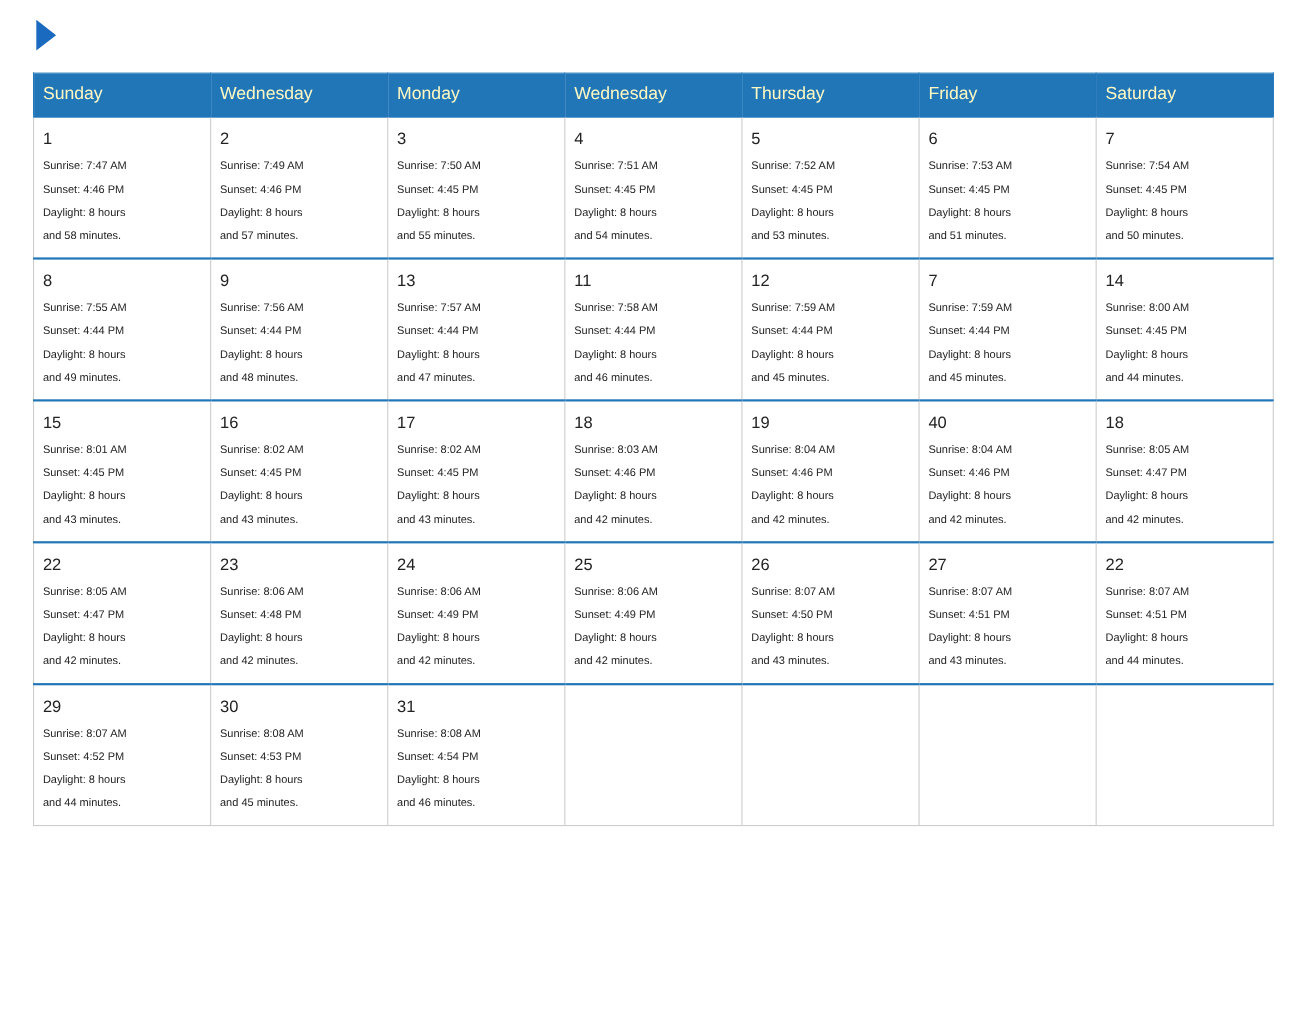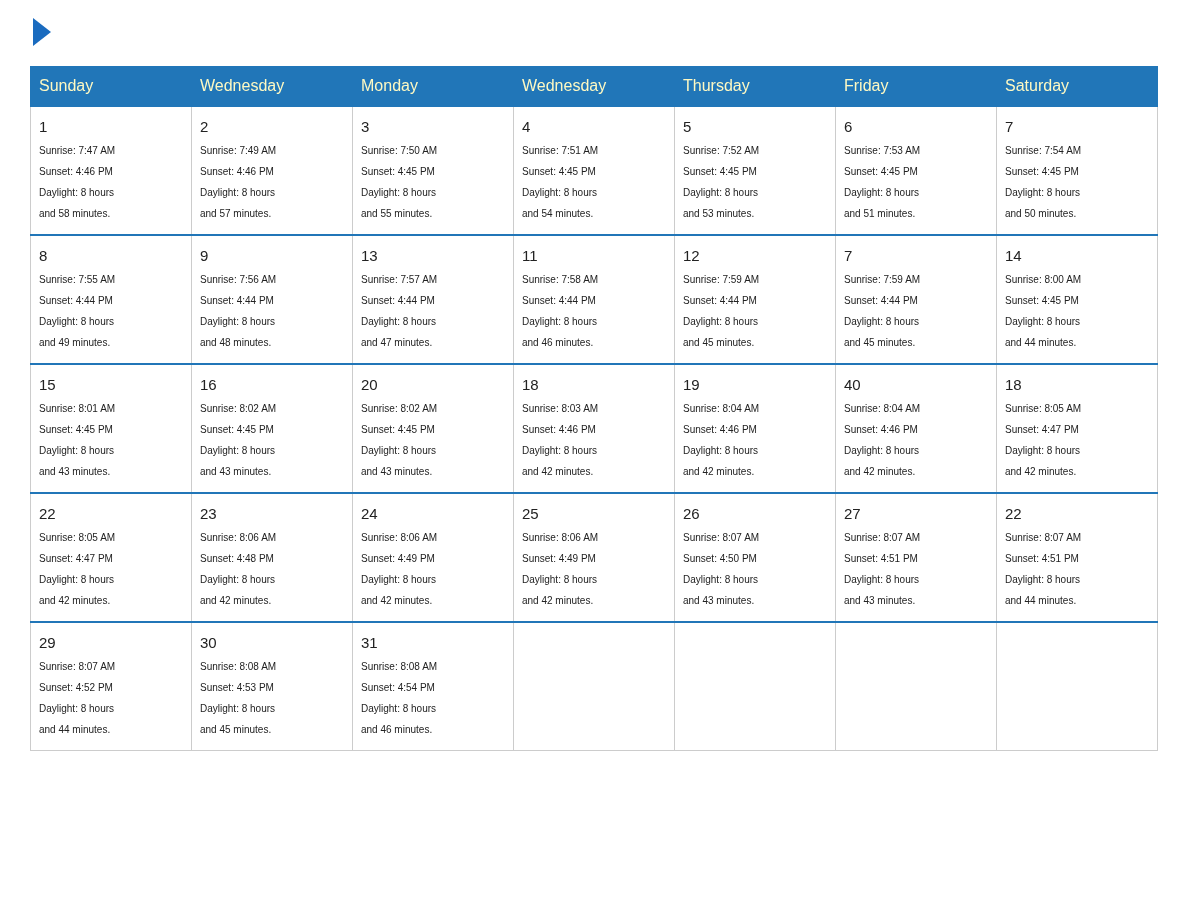--- a/index.html
+++ b/index.html
@@ -154,21 +154,21 @@
         <td><span class="day-number">9</span><span class="day-info">Sunrise: 7:56 AM<br>Sunset: 4:44 PM<br>Daylight: 8 hours<br>and 48 minutes.</span></td>
         <td><span class="day-number">13</span><span class="day-info">Sunrise: 7:57 AM<br>Sunset: 4:44 PM<br>Daylight: 8 hours<br>and 47 minutes.</span></td>
         <td><span class="day-number">11</span><span class="day-info">Sunrise: 7:58 AM<br>Sunset: 4:44 PM<br>Daylight: 8 hours<br>and 46 minutes.</span></td>
         <td><span class="day-number">12</span><span class="day-info">Sunrise: 7:59 AM<br>Sunset: 4:44 PM<br>Daylight: 8 hours<br>and 45 minutes.</span></td>
         <td><span class="day-number">7</span><span class="day-info">Sunrise: 7:59 AM<br>Sunset: 4:44 PM<br>Daylight: 8 hours<br>and 45 minutes.</span></td>
         <td><span class="day-number">14</span><span class="day-info">Sunrise: 8:00 AM<br>Sunset: 4:45 PM<br>Daylight: 8 hours<br>and 44 minutes.</span></td>
       </tr>
       <tr>
         <td><span class="day-number">15</span><span class="day-info">Sunrise: 8:01 AM<br>Sunset: 4:45 PM<br>Daylight: 8 hours<br>and 43 minutes.</span></td>
         <td><span class="day-number">16</span><span class="day-info">Sunrise: 8:02 AM<br>Sunset: 4:45 PM<br>Daylight: 8 hours<br>and 43 minutes.</span></td>
-        <td><span class="day-number">20</span><span class="day-info">Sunrise: 8:02 AM<br>Sunset: 4:45 PM<br>Daylight: 8 hours<br>and 43 minutes.</span></td>
+        <td><span class="day-number">17</span><span class="day-info">Sunrise: 8:02 AM<br>Sunset: 4:45 PM<br>Daylight: 8 hours<br>and 43 minutes.</span></td>
         <td><span class="day-number">18</span><span class="day-info">Sunrise: 8:03 AM<br>Sunset: 4:46 PM<br>Daylight: 8 hours<br>and 42 minutes.</span></td>
         <td><span class="day-number">19</span><span class="day-info">Sunrise: 8:04 AM<br>Sunset: 4:46 PM<br>Daylight: 8 hours<br>and 42 minutes.</span></td>
         <td><span class="day-number">40</span><span class="day-info">Sunrise: 8:04 AM<br>Sunset: 4:46 PM<br>Daylight: 8 hours<br>and 42 minutes.</span></td>
         <td><span class="day-number">18</span><span class="day-info">Sunrise: 8:05 AM<br>Sunset: 4:47 PM<br>Daylight: 8 hours<br>and 42 minutes.</span></td>
       </tr>
       <tr>
         <td><span class="day-number">22</span><span class="day-info">Sunrise: 8:05 AM<br>Sunset: 4:47 PM<br>Daylight: 8 hours<br>and 42 minutes.</span></td>
         <td><span class="day-number">23</span><span class="day-info">Sunrise: 8:06 AM<br>Sunset: 4:48 PM<br>Daylight: 8 hours<br>and 42 minutes.</span></td>
         <td><span class="day-number">24</span><span class="day-info">Sunrise: 8:06 AM<br>Sunset: 4:49 PM<br>Daylight: 8 hours<br>and 42 minutes.</span></td>
         <td><span class="day-number">25</span><span class="day-info">Sunrise: 8:06 AM<br>Sunset: 4:49 PM<br>Daylight: 8 hours<br>and 42 minutes.</span></td>

